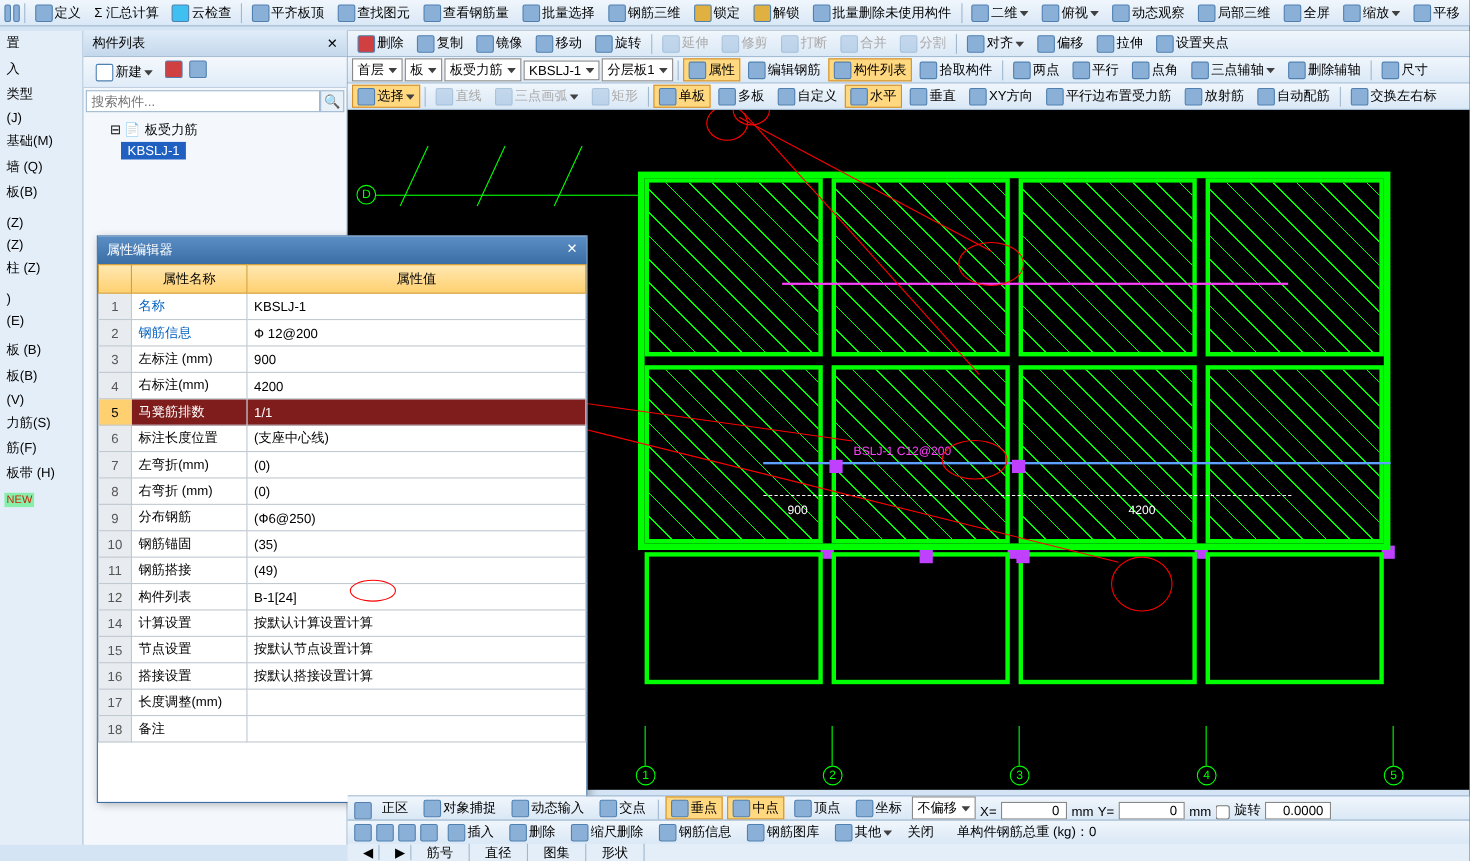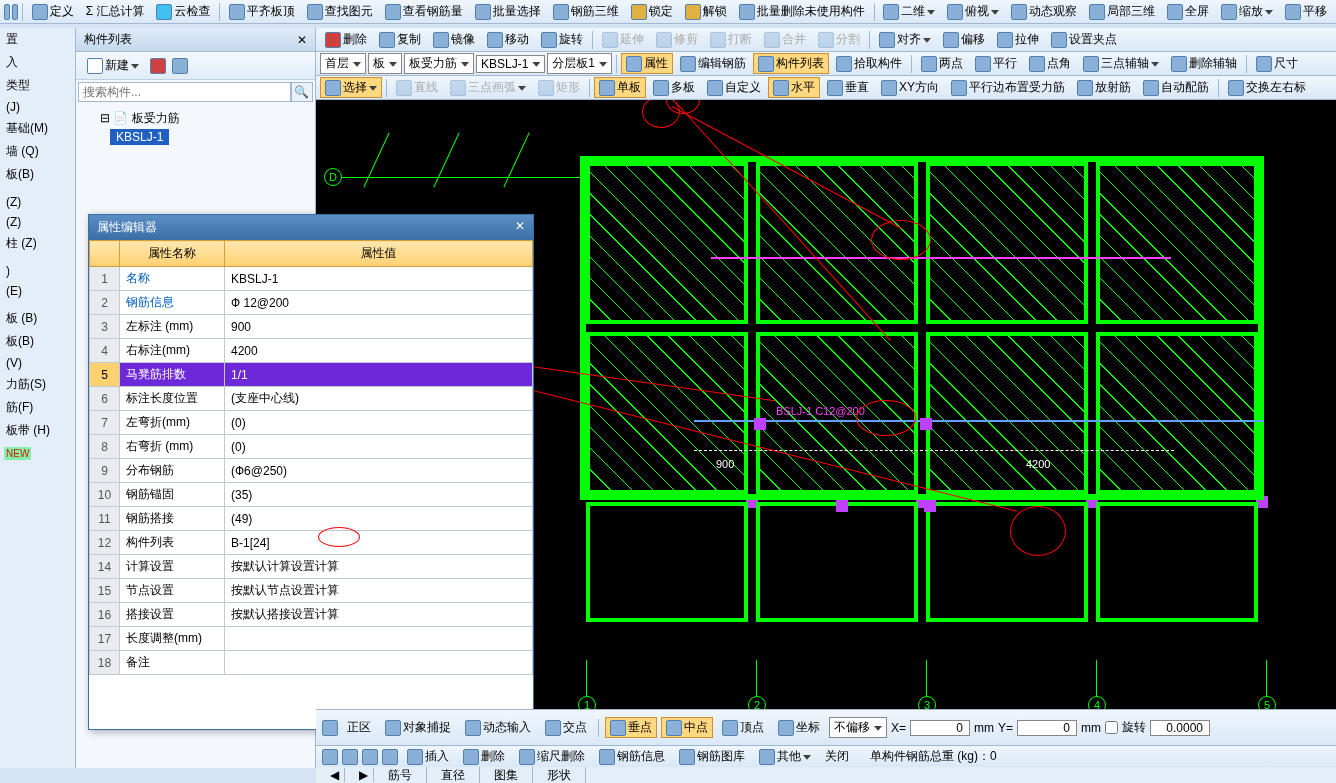--- a/index.html
+++ b/index.html
@@ -7,21 +7,21 @@
 .toolbar{display:flex;align-items:center;height:24px;background:linear-gradient(#f0f6fc,#dae8f6);border-bottom:1px solid #a0b8d0;padding:0 4px;gap:2px}
 .tb-btn{display:flex;align-items:center;gap:2px;padding:1px 4px;cursor:pointer;white-space:nowrap;border:1px solid transparent}
 .tb-btn.active{background:#ffd880;border-color:#d09030}
 .tb-ico{width:16px;height:16px;display:inline-block;background:#8ab0d8;border:1px solid #5080b0;border-radius:2px}
 .tb-sep{width:1px;height:18px;background:#a0b8d0;margin:0 2px}
 .tb-drop{width:8px;height:8px;display:inline-block;clip-path:polygon(0 30%,100% 30%,50% 90%);background:#404040}
 .left-col{position:absolute;left:0;top:28px;width:76px;height:740px;background:#e4eef8;border-right:1px solid #a0b8d0}
 .left-col .item{padding:3px 6px;cursor:pointer;white-space:nowrap;overflow:hidden}
 .panel-col{position:absolute;left:76px;top:28px;width:240px;height:740px;background:#f4f8fc;border-right:1px solid #a0b8d0}
 .panel-title{background:linear-gradient(#e0ecf8,#c4d8ec);padding:3px 8px;border-bottom:1px solid #a0b8d0;display:flex;justify-content:space-between;align-items:center}
-.panel-tb{background:linear-gradient(#f4f8fc,#e0ecf8);padding:3px 6px;border-bottom:1px solid #c0d0e0;display:flex;gap:6px;align-items:center}
+.panel-tb{background:linear-gradient(#f4f8fc,#e0ecf8);padding:3px 6px;border-bottom:1px solid #c0d0e0;display:flex;gap:6px;align-items:flex-start}
 .search-box{display:flex;padding:2px}
 .search-box input{flex:1;border:1px solid #a0b8d0;padding:2px 4px;color:#888}
 .search-box button{width:22px;border:1px solid #a0b8d0;background:#e8f0f8}
 .tree{padding:4px 6px}
 .tree-item{padding:2px 0 2px 18px;cursor:pointer}
 .tree-item.sel{background:#2060c0;color:#fff;display:inline-block;padding:1px 6px;margin-left:28px}
 .canvas-area{position:absolute;left:316px;top:28px;right:0;height:690px;background:#000}
 .canvas-toolbars{background:#d4e4f4}
 .combo{background:#fff;border:1px solid #888;padding:1px 4px;display:inline-flex;align-items:center;gap:4px}
 .viewport{position:relative;width:100%;height:620px;overflow:hidden}
@@ -35,25 +35,25 @@
 .red-circle{position:absolute;border:1px solid #ff0000;border-radius:50%}
 .red-line{position:absolute;background:#ff0000;height:1px;transform-origin:left center}
 .purple-sq{position:absolute;width:12px;height:12px;background:#c040ff}
 .prop-dialog{position:absolute;left:88px;top:214px;width:446px;height:516px;background:#fff;border:1px solid #3a6ea5;box-shadow:2px 2px 8px rgba(0,0,0,0.3)}
 .prop-dialog .dlg-title{background:linear-gradient(#5a8ec5,#3a6ea5);color:#fff;padding:4px 8px;display:flex;justify-content:space-between}
 .prop-grid{width:100%;border-collapse:collapse}
 .prop-grid th{background:linear-gradient(#ffe8b0,#ffd070);border:1px solid #d0a040;padding:4px;font-weight:normal}
 .prop-grid td{border:1px solid #c0c8d0;padding:3px 6px;height:19px}
 .prop-grid td.idx{background:#e8ecf0;text-align:center;width:30px;color:#555}
 .prop-grid td.nm{width:105px}
-.prop-grid tr.selrow td{background:#6d28d9;color:#fff}
+.prop-grid tr.selrow td{background:#7f1d1d;color:#fff}
 .prop-grid tr.selrow td.idx{background:#ffd070;color:#000}
 .prop-grid .blue-link{color:#0060c0}
 .status-bar{position:absolute;left:316px;bottom:16px;right:0;height:22px;background:linear-gradient(#f0f6fc,#dae8f6);border-top:1px solid #a0b8d0;display:flex;align-items:center;padding:0 6px;gap:4px}
-.status-bar2{position:absolute;left:316px;bottom:38px;right:0;height:36px;background:linear-gradient(#f0f6fc,#dae8f6);border-top:1px solid #a0b8d0;display:flex;align-items:center;padding:0 6px;gap:4px}
+.status-bar2{position:absolute;left:316px;bottom:38px;right:0;height:22px;background:linear-gradient(#f0f6fc,#dae8f6);border-top:1px solid #a0b8d0;display:flex;align-items:flex-end;padding:0 6px;gap:4px}
 .bottom-tabs{position:absolute;left:316px;bottom:0;right:0;height:16px;background:#e4eef8;display:flex;align-items:center;font-size:11px}
 .bottom-tabs span{padding:0 14px;border-right:1px solid #a0b8d0}
 .coord-box{background:#fff;border:1px solid #888;padding:0 6px;width:60px;text-align:right}
 .val-circle{position:absolute;border:1px solid #ff0000;border-radius:50%;width:42px;height:20px;left:229px;top:312px}
 </style>
 </head>
 <body>
 
 <div class="toolbar">
   <span class="tb-ico"></span>

